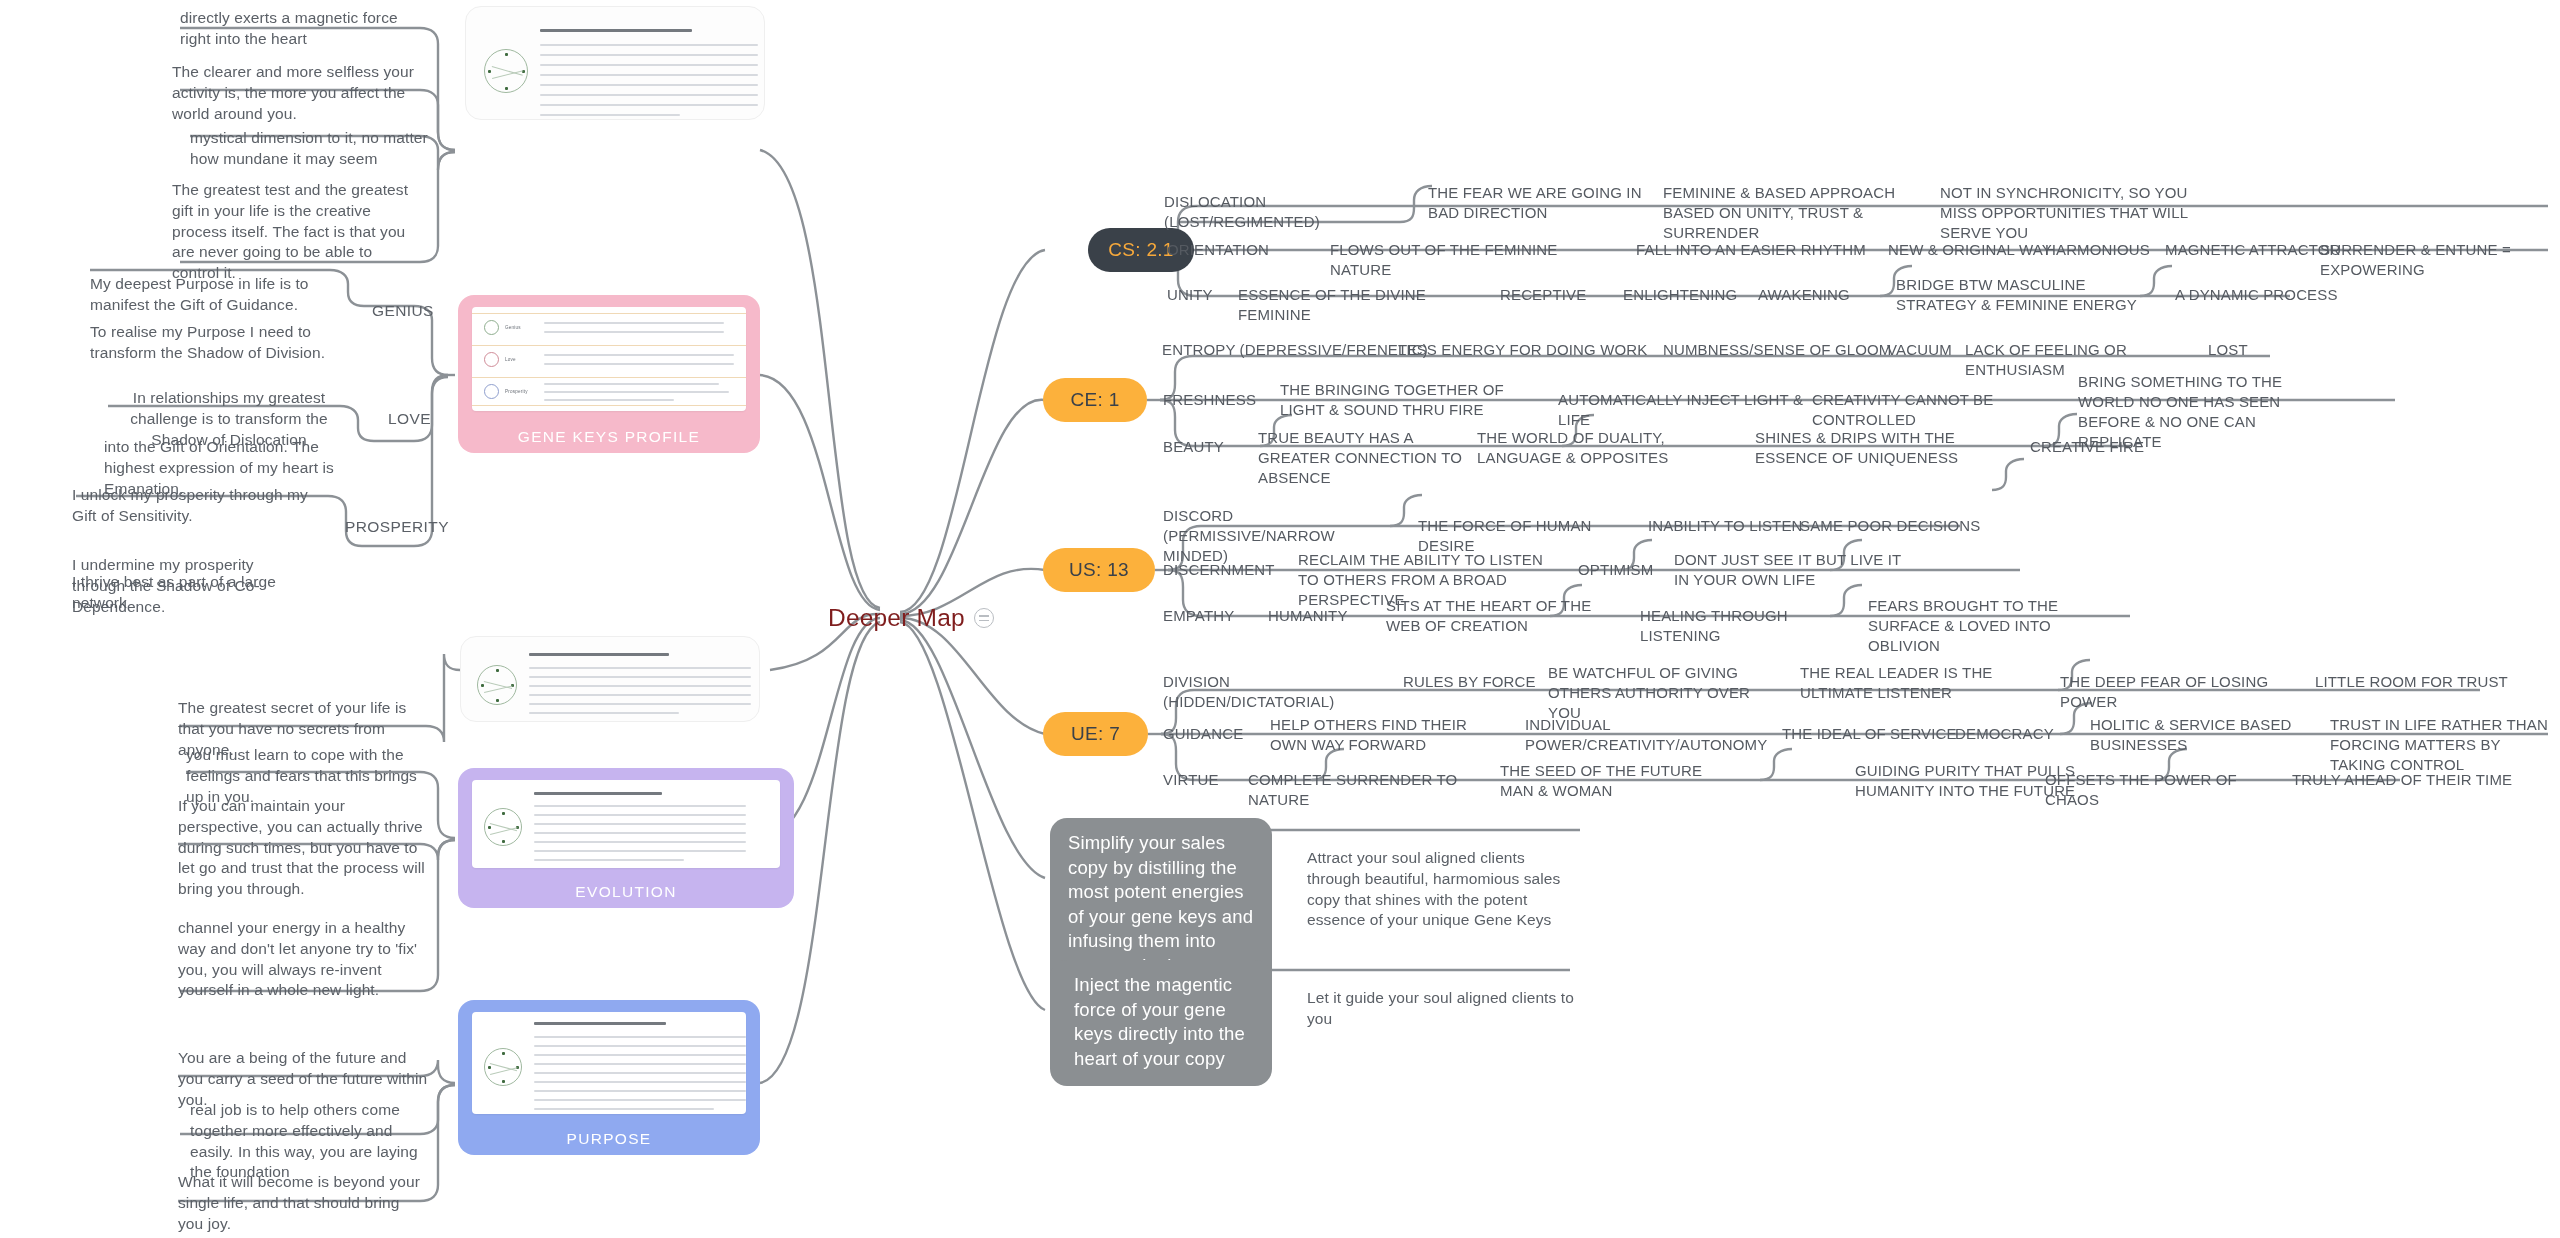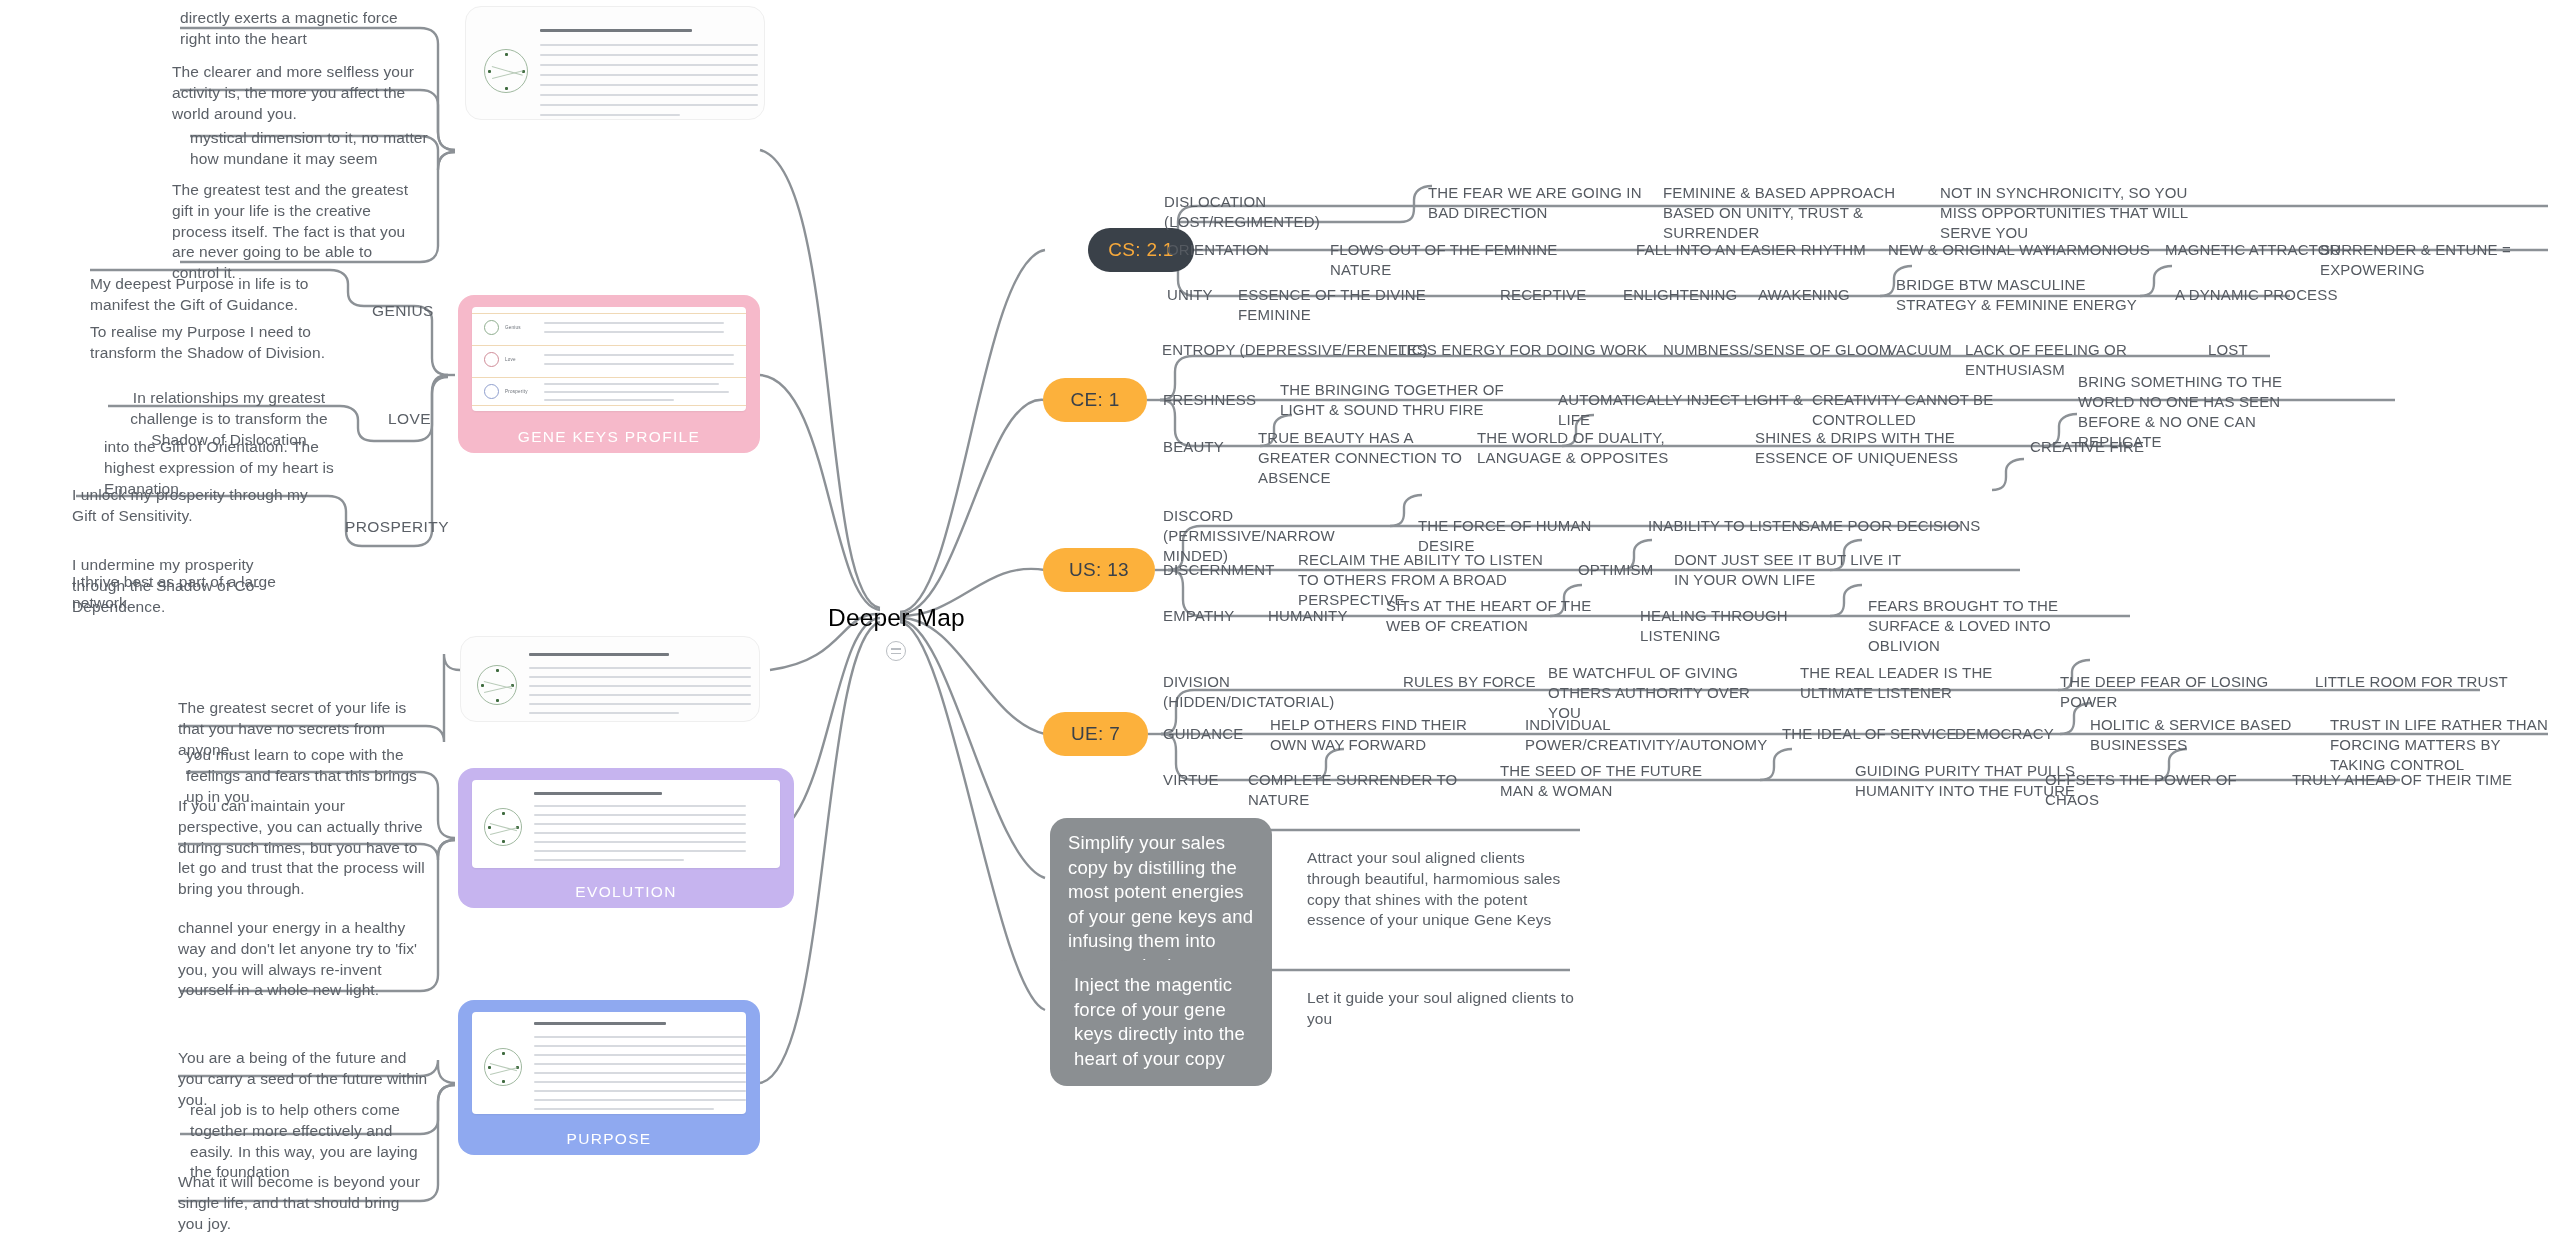--- a/index.html
+++ b/index.html
@@ -23,23 +23,22 @@
   
   .cap { font-size:15px; color:#555a61; letter-spacing:.15px; }
 
   
   .catlabel { position:absolute; font-size:15.5px; color:#5b6067; letter-spacing:.4px; }
 
   
   #root-node {
     position:absolute; left:828px; top:604px;
     display:flex; align-items:center; gap:9px;
-    font-size:24.5px; color:#000000; letter-spacing:.2px; font-weight:400;
+    font-size:24.5px; color:#7f1d1d; letter-spacing:.2px; font-weight:400;
     white-space:nowrap;
-    flex-direction:column;
   }
   .note-icon {
     width:20px; height:20px; border:1.6px solid #b9bdc2; border-radius:50%;
     display:inline-flex; flex-direction:column; justify-content:center; align-items:center; gap:3px;
   }
   .note-icon i { display:block; width:10px; height:1.6px; background:#b9bdc2; }
 
   
   .pill {
     position:absolute; display:flex; align-items:center; justify-content:center;

